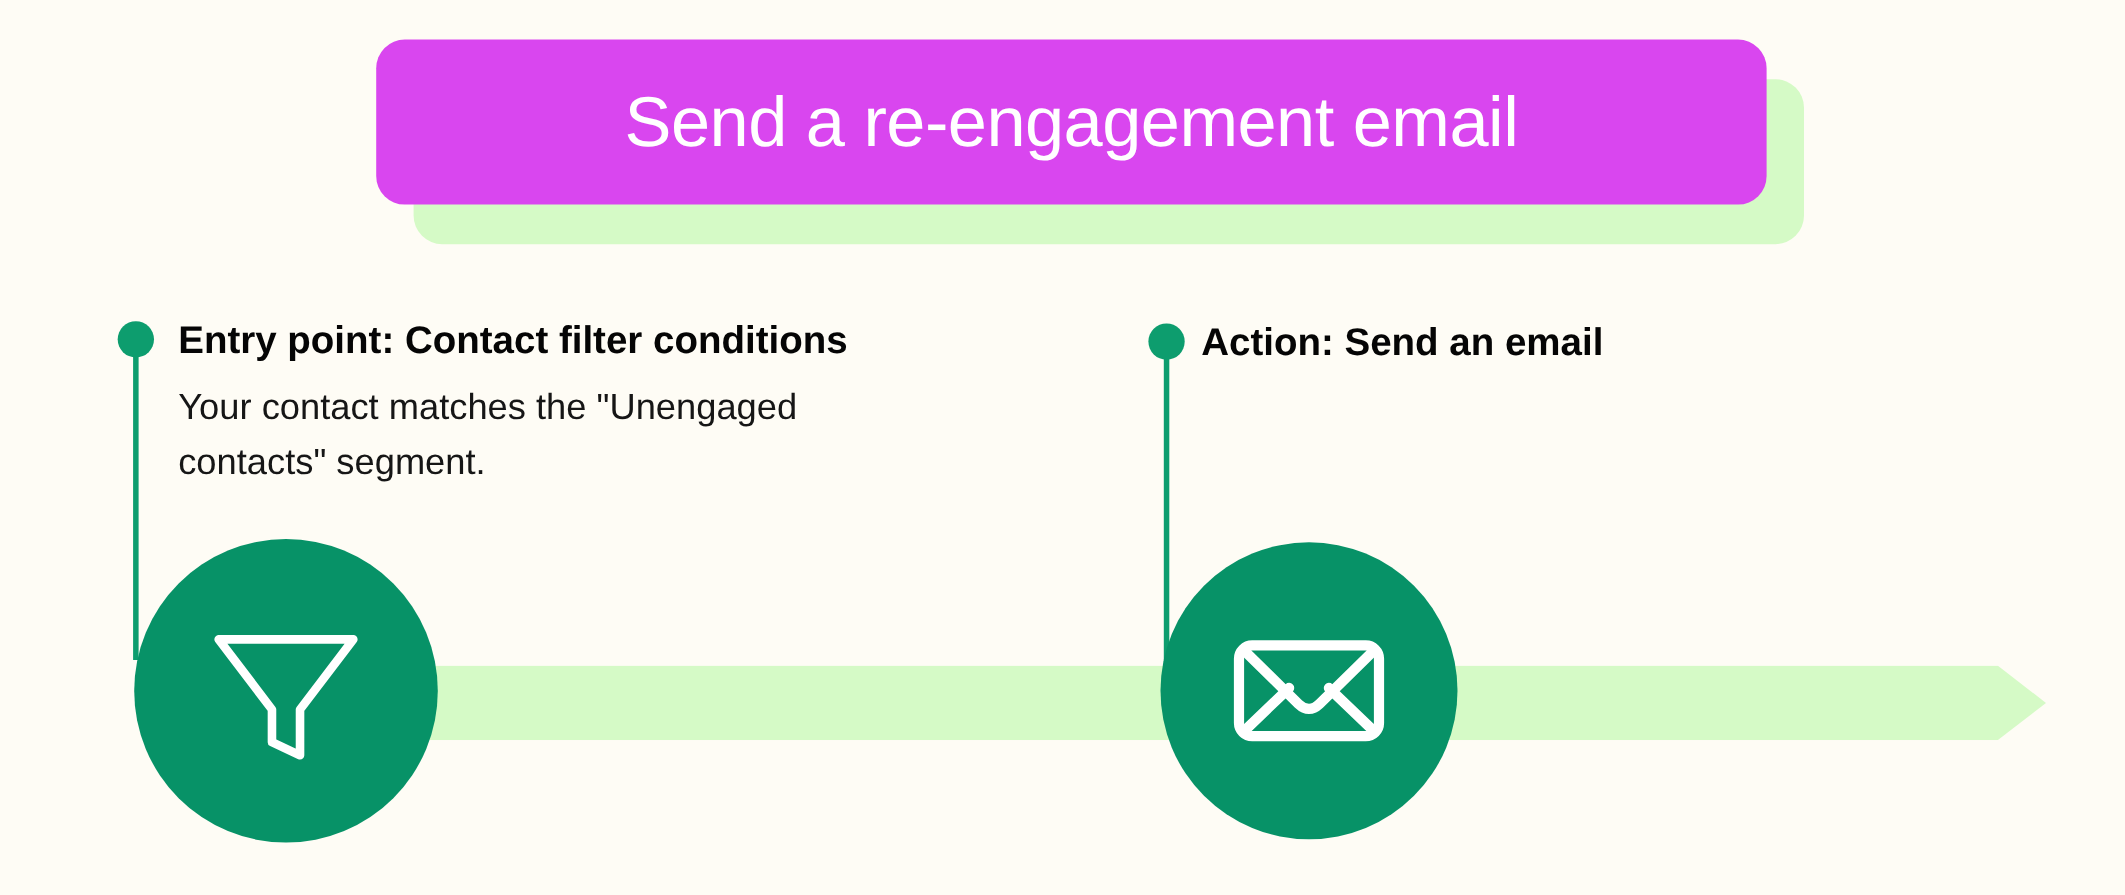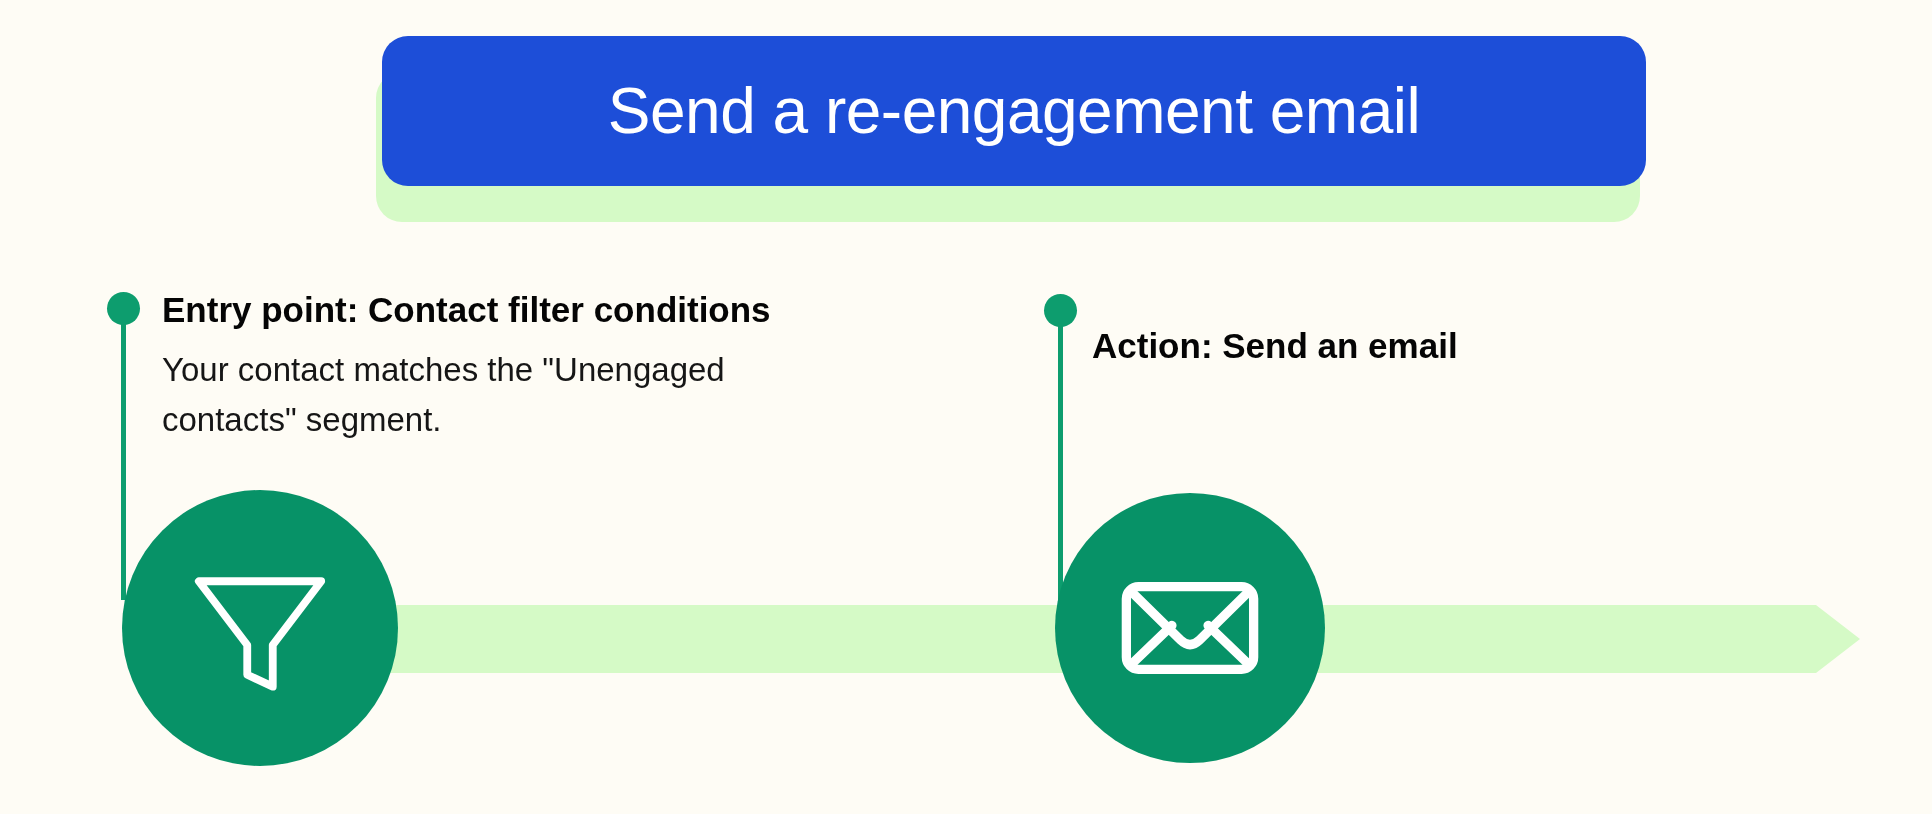--- a/index.html
+++ b/index.html
@@ -32,27 +32,26 @@
     background: #d5fac6;
     border-radius: 26px;
     z-index: 1;
   }
   .banner {
     position: absolute;
     left: 342px;
     top: 36px;
     width: 1264px;
     height: 150px;
-    background: #1d4ed8;
+    background: #d946ef;
     border-radius: 26px;
     z-index: 2;
     display: flex;
     align-items: center;
     justify-content: center;
-    margin-left: 40px;
   }
   .banner-title {
     color: #ffffff;
     font-size: 64px;
     font-weight: 400;
     letter-spacing: -0.5px;
     line-height: 1;
     white-space: nowrap;
     font-family: "Liberation Sans", sans-serif;
   }
@@ -114,21 +113,21 @@
   
   #step1-dot  { left: 107px; top: 292px; }
   #step1-line { left: 121px; top: 310px; height: 290px; }
   #step1-head { left: 162px; top: 292px; }
   #step1-body { left: 162px; top: 345px; width: 700px; }
   #step1-circle { left: 122px; top: 490px; width: 276px; height: 276px; }
 
   
   #step2-dot  { left: 1044px; top: 294px; }
   #step2-line { left: 1058px; top: 312px; height: 288px; }
-  #step2-head { left: 1092px; top: 294px; margin-top: 34px; }
+  #step2-head { left: 1092px; top: 294px; }
   #step2-body { left: 1092px; top: 347px; width: 640px; }
   #step2-circle { left: 1055px; top: 493px; width: 270px; height: 270px; }
 
   .icon-svg { display: block; }
 </style>
 </head>
 <body>
 
 <div id="canvas">
 

